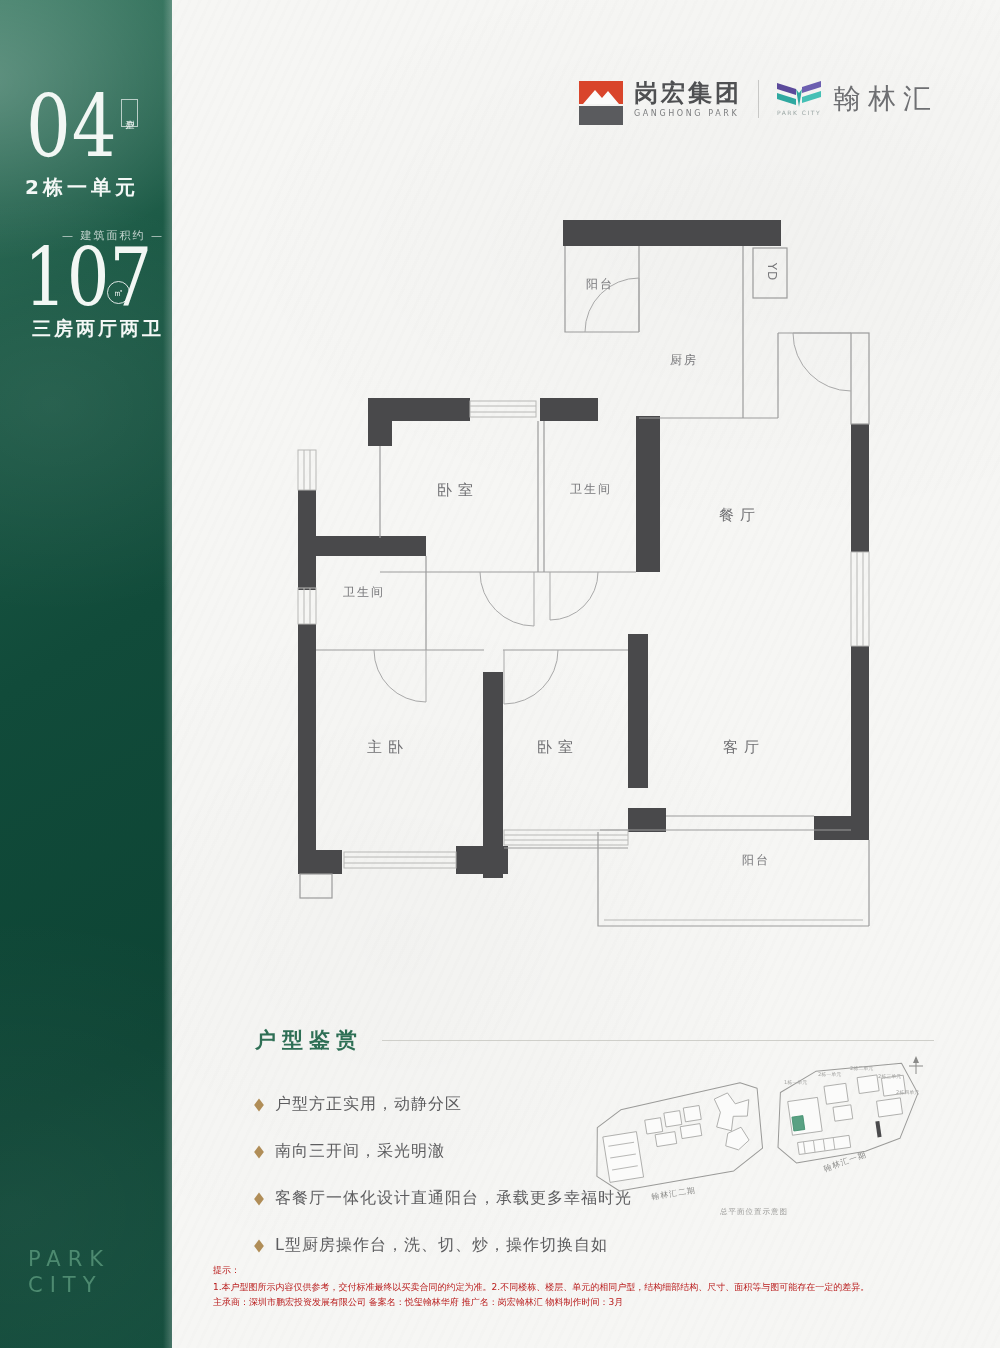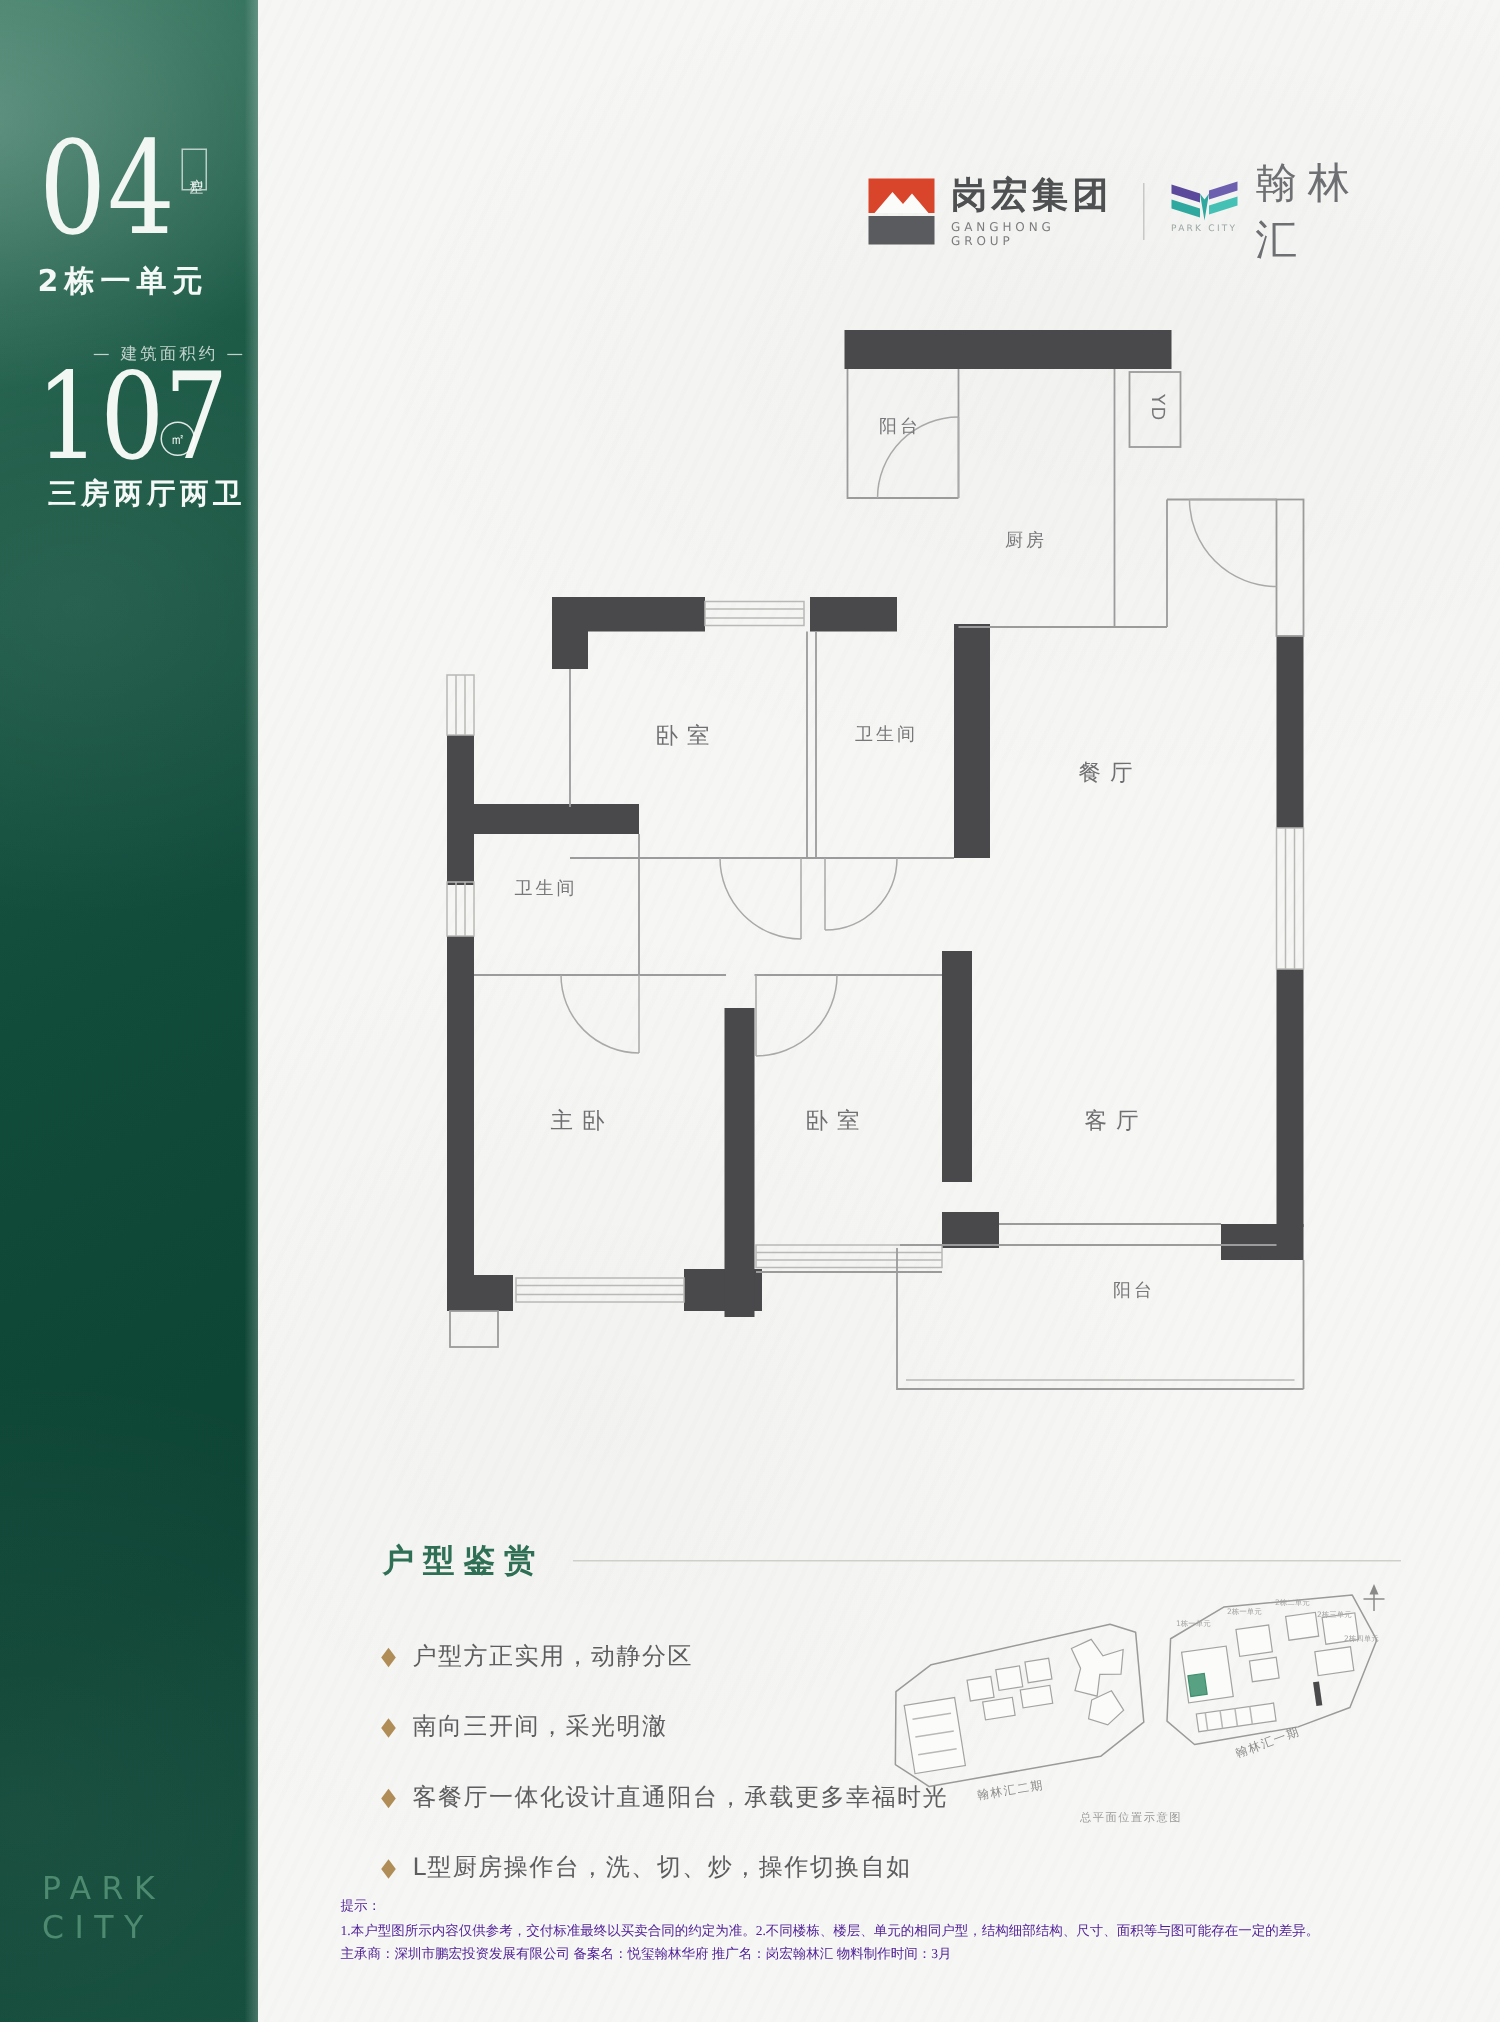--- a/index.html
+++ b/index.html
@@ -72,21 +72,21 @@
   }
   .brand-mark {
     position:absolute; left:28px; top:1247px;
     font-size:21px; font-weight:normal; letter-spacing:7px; line-height:1.22;
     color:#4d8a70;
   }
 
   
   .header-logos {
     position:absolute; left:578px; top:80px; width:360px; height:58px;
-    display:flex; align-items:center;margin-top:32px;
+    display:flex; 
   }
   .gh-icon { width:46px; height:46px; flex:0 0 auto; }
   .gh-text { margin-left:10px; }
   .gh-name { font-size:24px; font-weight:bold; color:#4f5052; letter-spacing:3px; line-height:1.1; }
   .gh-sub  { font-size:8px; color:#7c7d7f; letter-spacing:2.6px; margin-top:3px; }
   .logo-divider { width:1px; height:38px; background:#c8c8c6; margin:0 16px; }
   .hl-icon { width:48px; height:42px; flex:0 0 auto; display:flex; flex-direction:column; align-items:center; }
   .hl-sub { font-size:6px; color:#9aa6a4; letter-spacing:1.5px; margin-top:1px; }
   .hl-name { font-size:28px; color:#6e6f72; letter-spacing:7px; margin-left:10px; font-weight:500; }
 
@@ -120,21 +120,21 @@
   
   .siteplan { position:absolute; left:578px; top:1054px; }
   .siteplan text { font-family:"DejaVu Sans", sans-serif; }
   .sp-outline { stroke:#9a9a98; stroke-width:1; fill:none; stroke-linejoin:round; }
   .sp-bldg { stroke:#a3a3a1; stroke-width:0.8; fill:#fbfbfa; }
   .sp-label { font-size:8px; fill:#8a8a88; letter-spacing:1px; }
   .sp-tiny { font-size:5px; fill:#a5a5a3; }
   .sp-caption { font-size:7.5px; fill:#9a9a98; letter-spacing:1px; }
 
   
-  .disclaimer { position:absolute; left:227px; top:1264px; width:700px; color:#4c1d95;font-family:Liberation Serif, serif; }
+  .disclaimer { position:absolute; left:213px; top:1264px; width:700px; color:#b91c1c; }
   .disclaimer .t { font-size:9px; margin-bottom:3px; }
   .disclaimer .l { font-size:9px; line-height:1.65; }
 </style>
 </head>
 <body>
 
 <div class="paper"></div>
 
 <div class="sidebar">
   <div class="unit-number">04</div>
@@ -153,21 +153,21 @@
 </div>
 
 <div class="header-logos">
   <svg class="gh-icon" viewBox="0 0 46 46">
     <rect x="1" y="1" width="44" height="23" fill="#d9452b"></rect>
     <polygon points="5,24 17,10 24,18 30,11 41,24" fill="#fbfbfa"></polygon>
     <rect x="1" y="26" width="44" height="19" fill="#5a5b5e"></rect>
   </svg>
   <div class="gh-text">
     <div class="gh-name">岗宏集团</div>
-    <div class="gh-sub">GANGHONG GROUP</div>
+    <div class="gh-sub">GANGHONG PARK</div>
   </div>
   <div class="logo-divider"></div>
   <div class="hl-icon">
     <svg width="46" height="28" viewBox="0 0 46 28">
       <polygon points="1,3 20,9 20,15 1,9" fill="#5b4a9b"></polygon>
       <polygon points="1,13 20,19 20,25 1,19" fill="#2fa8a0"></polygon>
       <polygon points="45,1 26,7 26,13 45,7" fill="#6c5fb0"></polygon>
       <polygon points="45,11 26,17 26,23 45,17" fill="#45c0b5"></polygon>
       <polygon points="20,9 23,27 26,9 23,13" fill="#2fa8a0"></polygon>
     </svg>

